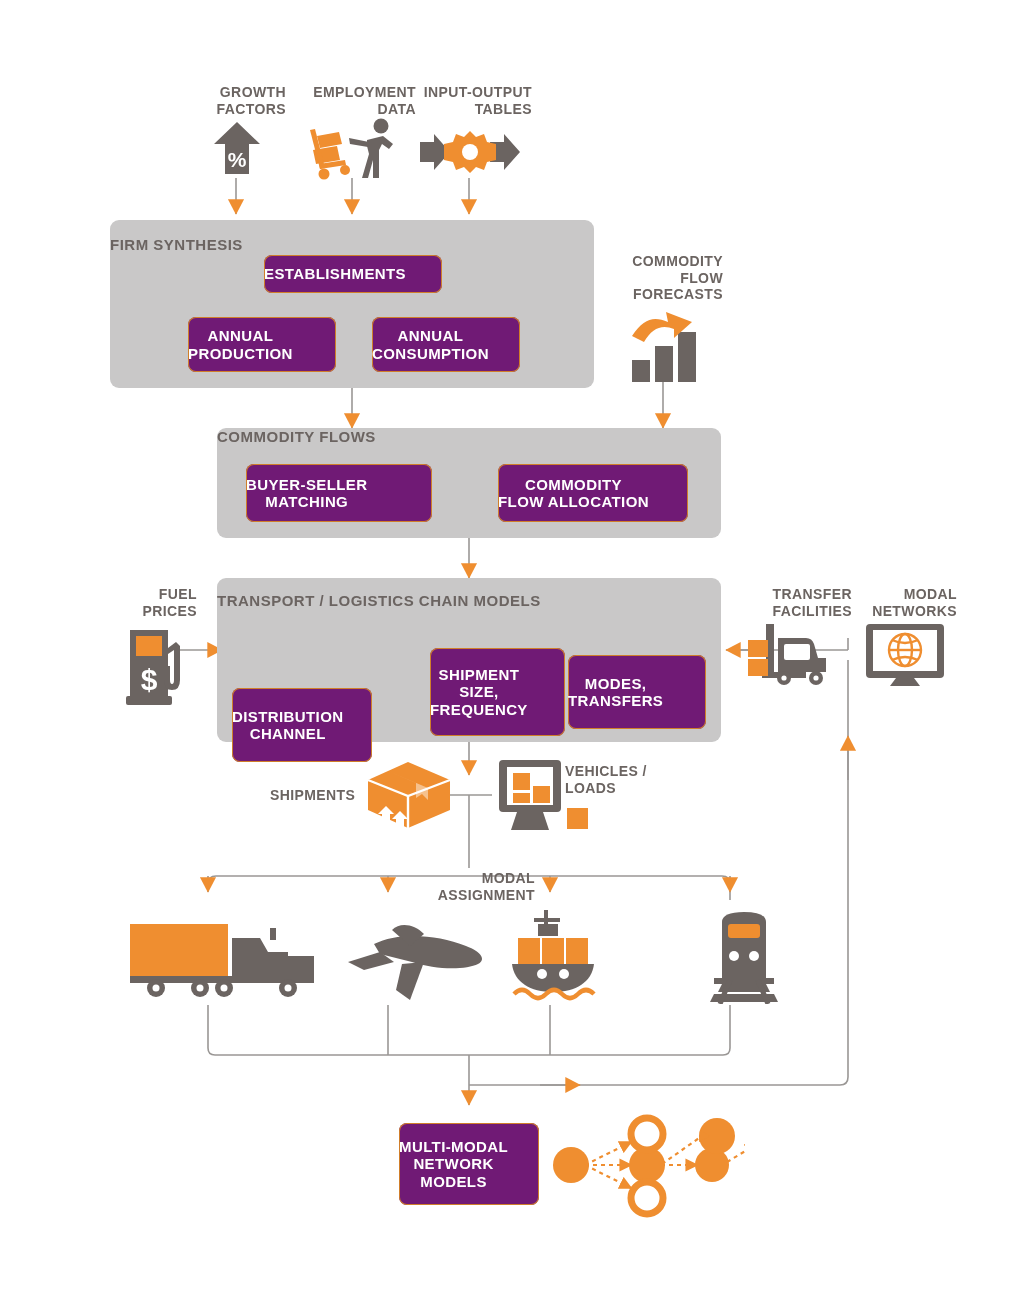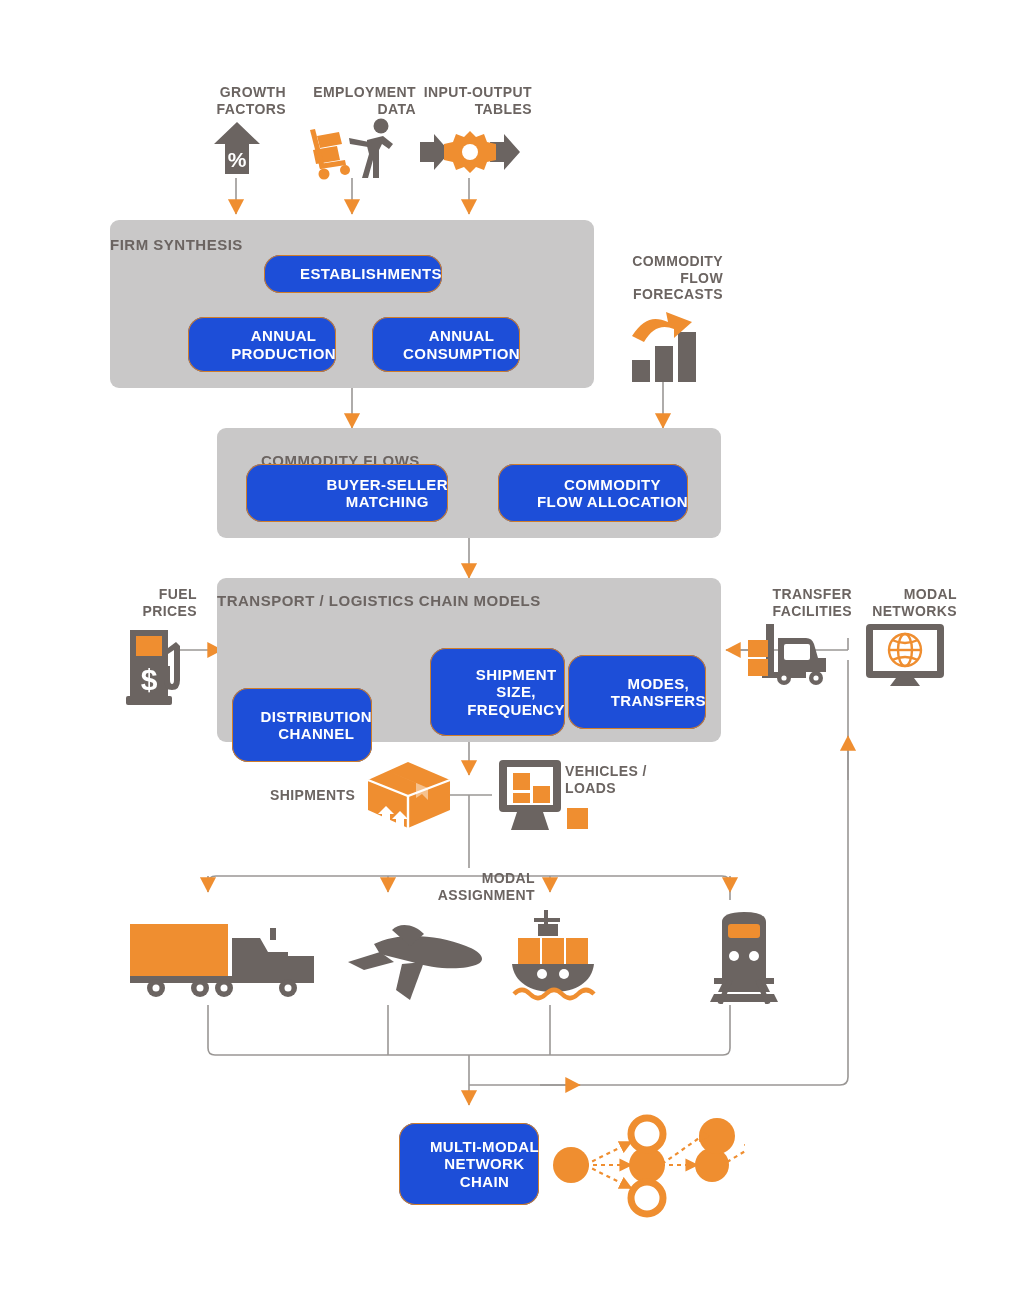--- a/index.html
+++ b/index.html
@@ -2,21 +2,21 @@
 <html><head>
 <meta charset="utf-8">
 <style>
   html,body{margin:0;padding:0;background:#ffffff;}
   body{font-family:"Liberation Sans",sans-serif;}
   #stage{position:relative;width:1014px;height:1310px;background:#fff;overflow:hidden;}
   #wires{position:absolute;left:0;top:0;width:1014px;height:1310px;}
   .lbl{position:absolute;color:#6b6461;font-weight:bold;text-align:right;letter-spacing:.4px;line-height:1.18;}
   .grayblk{position:absolute;background:#c9c8c8;border-radius:9px;}
   .grayttl{position:absolute;color:#6b6461;font-weight:bold;letter-spacing:.5px;font-size:15px;width:100%;left:0;}
-  .obox{position:absolute;background:#1d4ed8;border-radius:16px;color:#fff;font-weight:bold;display:flex;align-items:center;justify-content:flex-end;text-align:center;line-height:1.16;letter-spacing:.4px;box-shadow:0 0 0 1px #d07e2a inset;}
+  .obox{position:absolute;background:#701a75;border-radius:8px;color:#fff;font-weight:bold;display:flex;align-items:center;justify-content:flex-start;text-align:center;line-height:1.16;letter-spacing:.4px;box-shadow:0 0 0 1px #d07e2a inset;}
   .ico{position:absolute;}
 </style>
 </head>
 <body>
 
 <div id="stage">
 
   <svg id="wires" viewBox="0 0 1014 1310">
     <defs>
       <marker id="ad" viewBox="0 0 12 12" refX="6" refY="11" markerWidth="11" markerHeight="11" orient="0">
@@ -129,23 +129,23 @@
 
   <div class="lbl" style="left:603px;top:253px;width:120px;font-size:14px;">COMMODITY<br>FLOW<br>FORECASTS</div>
   <svg class="ico" style="left:630px;top:312px;" width="72" height="70" viewBox="0 0 72 70">
     <rect x="2" y="48" width="18" height="22" fill="#6b6461"></rect>
     <rect x="25" y="34" width="18" height="36" fill="#6b6461"></rect>
     <rect x="48" y="20" width="18" height="50" fill="#6b6461"></rect>
     <path d="M2 24 C14 6 24 4 38 10 L36 0 L62 10 L44 26 L44 17 C32 12 22 16 14 30 Z" fill="#ef8e30"></path>
   </svg>
 
   <div class="grayblk" style="left:217px;top:428px;width:504px;height:110px;">
-    <div class="grayttl" style="top:24px;margin-left:44px;">COMMODITY FLOWS</div>
-  </div>
-  <div class="obox" style="left:246px;top:464px;width:186px;height:58px;font-size:15px;padding-left:16px;">
+    <div class="grayttl" style="top:0;">COMMODITY FLOWS</div>
+  </div>
+  <div class="obox" style="left:246px;top:464px;width:186px;height:58px;font-size:15px;">
     <span style="white-space:pre-line;">BUYER-SELLER
 MATCHING</span>
   </div>
   <div class="obox" style="left:498px;top:464px;width:190px;height:58px;font-size:15px;">
     <span style="white-space:pre-line;">COMMODITY
 FLOW ALLOCATION</span>
   </div>
 
   <div class="lbl" style="left:119px;top:586px;width:78px;font-size:14px;">FUEL<br>PRICES</div>
   <svg class="ico" style="left:124px;top:624px;" width="62" height="82" viewBox="0 0 62 82">
@@ -272,21 +272,21 @@
     </g>
     <g stroke="#6b6461" stroke-width="5" fill="none">
       <line x1="34" y1="72" x2="24" y2="96"></line>
       <line x1="62" y1="72" x2="72" y2="96"></line>
     </g>
   </svg>
 
   <div class="obox" style="left:399px;top:1123px;width:140px;height:82px;font-size:15px;">
     <span style="white-space:pre-line;">MULTI-MODAL
 NETWORK
-CHAIN</span>
+MODELS</span>
   </div>
 
   <svg class="ico" style="left:545px;top:1110px;" width="200" height="110" viewBox="0 0 200 110">
     <g stroke="#ef8e30" stroke-width="2.2" stroke-dasharray="4 4" fill="none" marker-end="url(#nn)">
       <line x1="40" y1="55" x2="86" y2="32"></line>
       <line x1="40" y1="55" x2="86" y2="55"></line>
       <line x1="40" y1="55" x2="86" y2="78"></line>
       <line x1="116" y1="55" x2="152" y2="55"></line>
       <line x1="182" y1="52" x2="212" y2="34"></line>
     </g>

